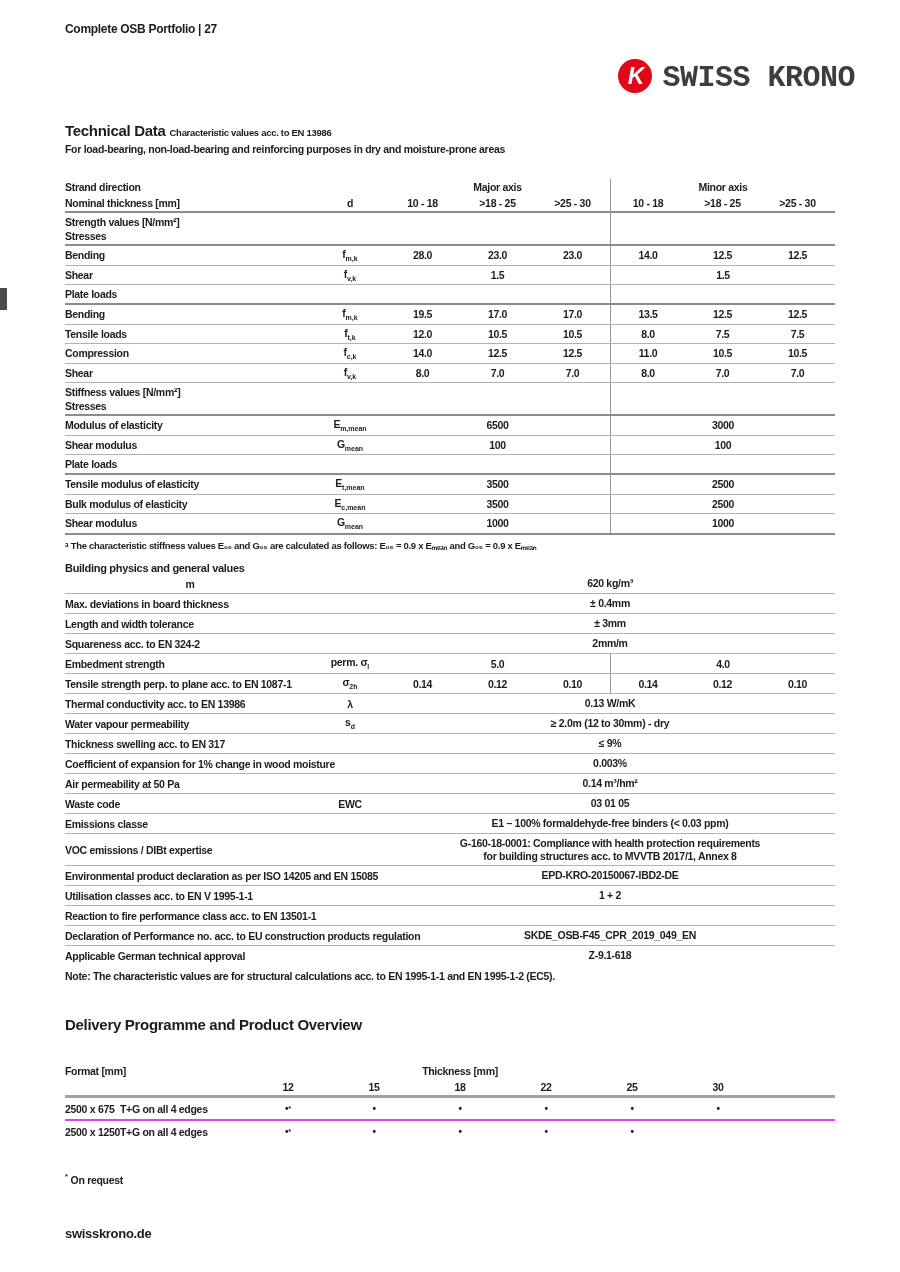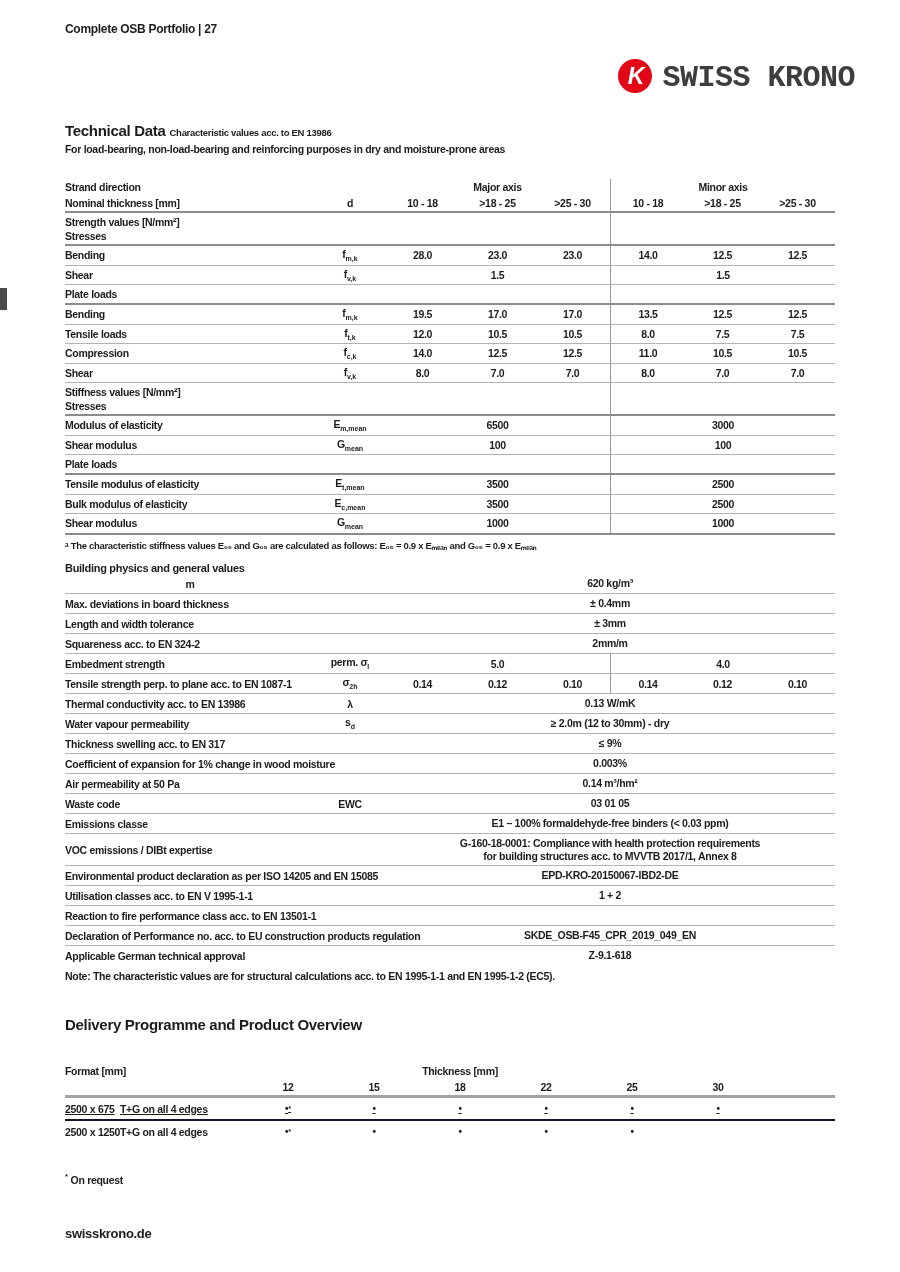--- a/index.html
+++ b/index.html
@@ -55,21 +55,21 @@
   
   .delivery-block{left:65px;top:1016px;width:770px;}
   .h-delivery{font-size:15px;font-weight:700;}
   .dtable{margin-top:30px;font-size:10.5px;font-weight:700;}
   .drow{display:grid;grid-template-columns:55px 125px repeat(6,86px) 1fr;align-items:center;height:21px;}
   .dhdr,.dhdr2{height:16px;}
   .dhdr2{border-bottom:3px solid #a3a3a3;}
   .dcell{display:flex;align-items:center;white-space:nowrap;}
   .span2d{grid-column:1/span 2;}
   .span5d{grid-column:3/span 5;}
-  .dmid{border-bottom:2px solid #0f172a;text-decoration:underline;}
+  .dmid{border-bottom:2px solid #d946ef;}
   .dot{font-size:10px;}
   .dfoot{margin-top:30px;font-size:10.5px;font-weight:700;}
   .footer{left:65px;top:1226px;font-size:13px;font-weight:700;}
   .edge-mark{left:0;top:288px;width:7px;height:22px;background:#4b4b4b;}
 </style>
 </head>
 <body>
 
 <div class="abs edge-mark"></div>
 

